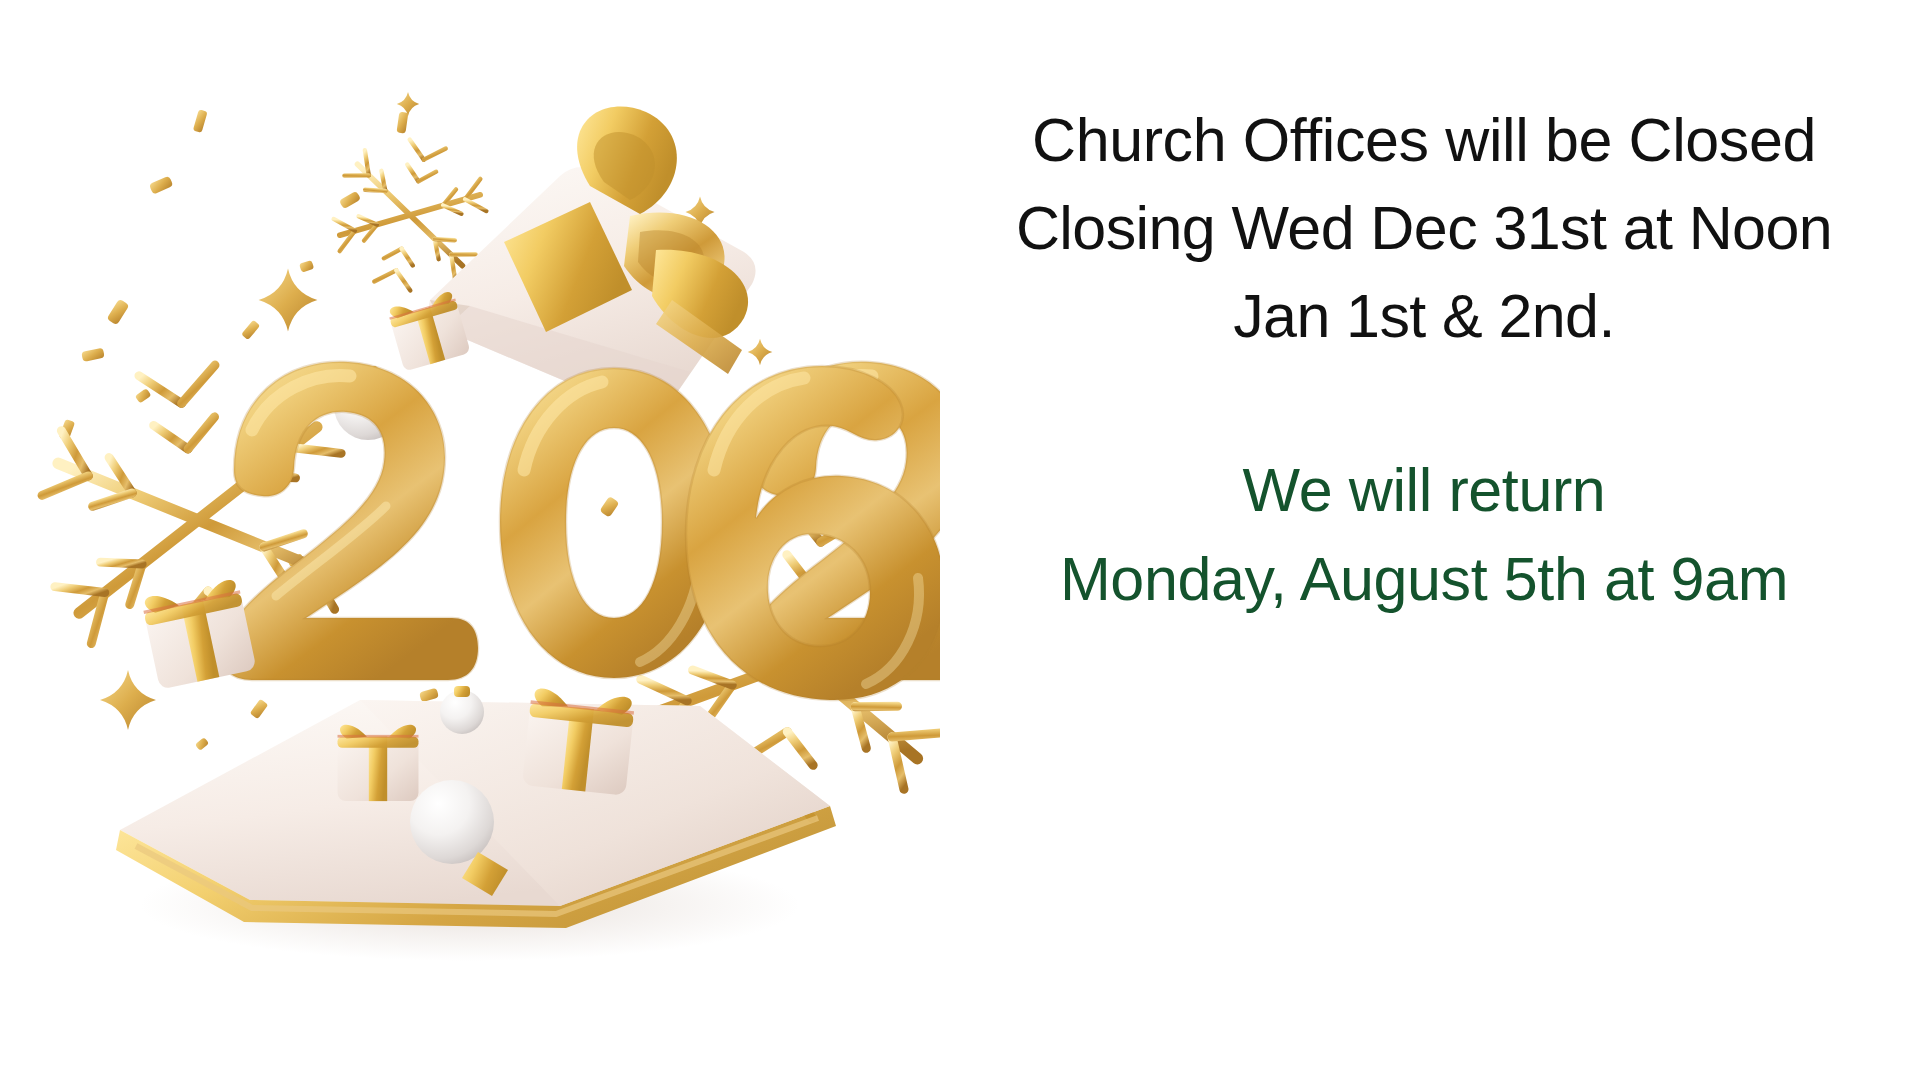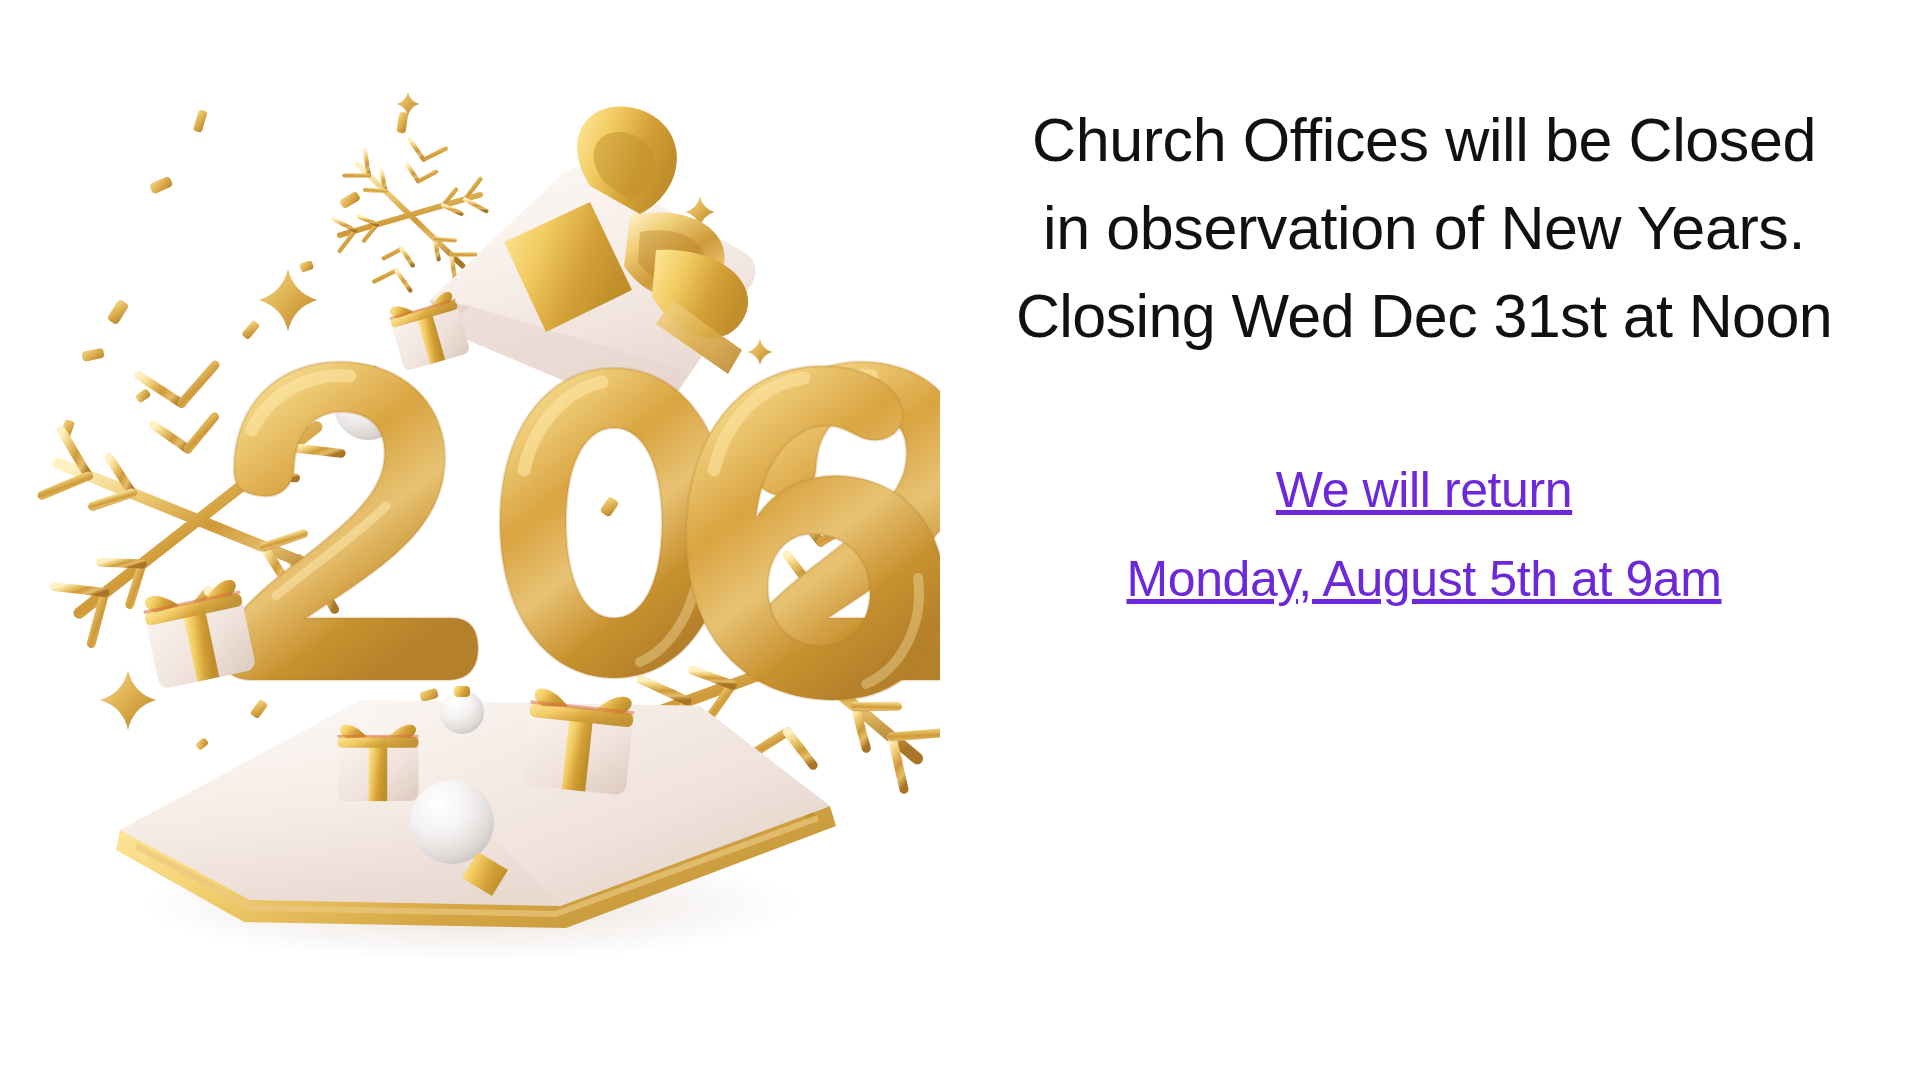--- a/index.html
+++ b/index.html
@@ -50,27 +50,26 @@
     font-weight: 400;
     letter-spacing: -0.4px;
     white-space: nowrap;
     color: #111111;
   }
   .msg-line.bold { font-weight: 400; letter-spacing: -0.6px; }
 
   .spacer-gap { height: 86px; }
 
   .return-line {
-    font-size: 50px;
+    font-size: 61px;
     line-height: 89px;
     font-weight: 400;
     letter-spacing: -0.4px;
     white-space: nowrap;
-    color: #6d28d9;
-    text-decoration: underline;
+    color: #14532d;
   }
 </style>
 </head>
 <body>
 
 <div class="poster">
 
   <div class="art-pane">
     <svg class="art-svg" viewBox="0 0 940 1080" xmlns="http://www.w3.org/2000/svg">
       <defs>
@@ -323,23 +322,23 @@
       <g>
         <circle cx="452" cy="822" r="42" fill="url(#gBall)"></circle>
         <path d="M478,852 l30,18 -16,26 -30,-18 Z" fill="url(#gRibbon)"></path>
       </g>
     </svg>
   </div>
 
   <div class="text-pane">
 
     <div class="msg-line">Church Offices will be Closed</div>
-    <div class="msg-line">in observation of New Years.</div>
 
     <div class="msg-line bold">Closing Wed Dec 31st at Noon</div>
+    <div class="msg-line bold">Jan 1st &amp; 2nd.</div>
 
     <div class="spacer-gap"></div>
 
     <div class="return-line">We will return</div>
     <div class="return-line">Monday, August 5th at 9am</div>
 
   </div>
 </div>
 
 </body></html>

